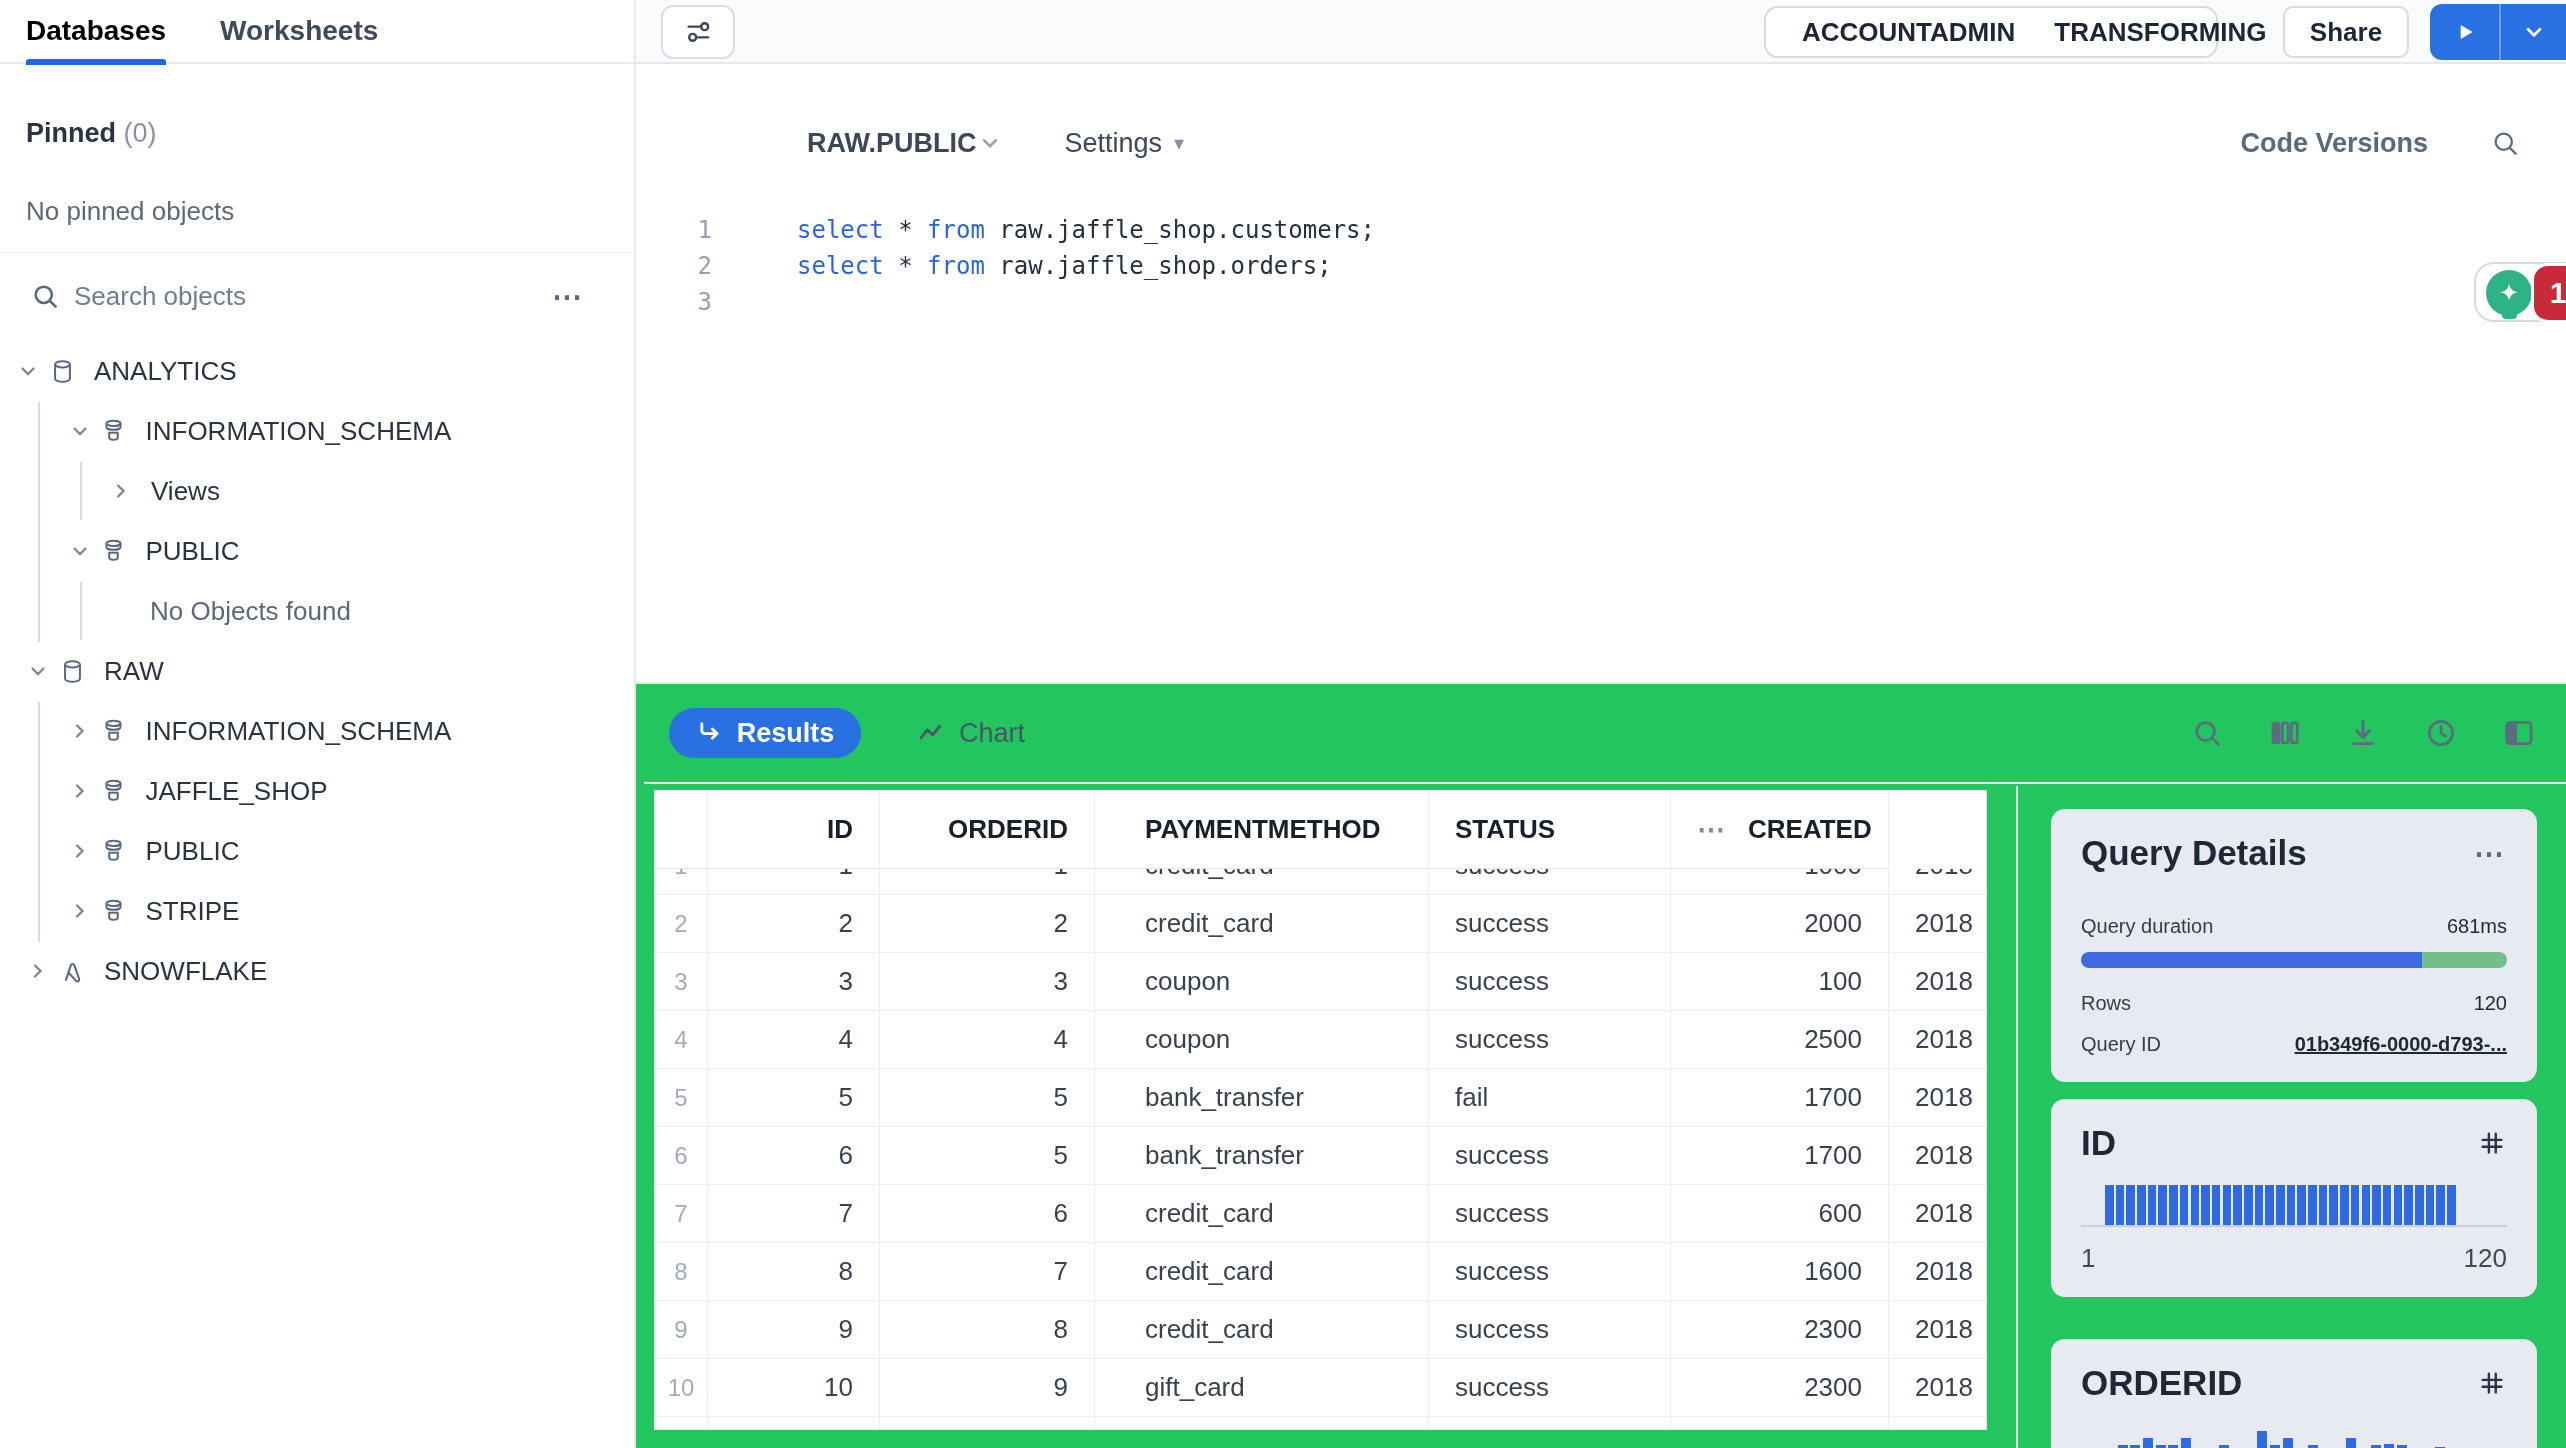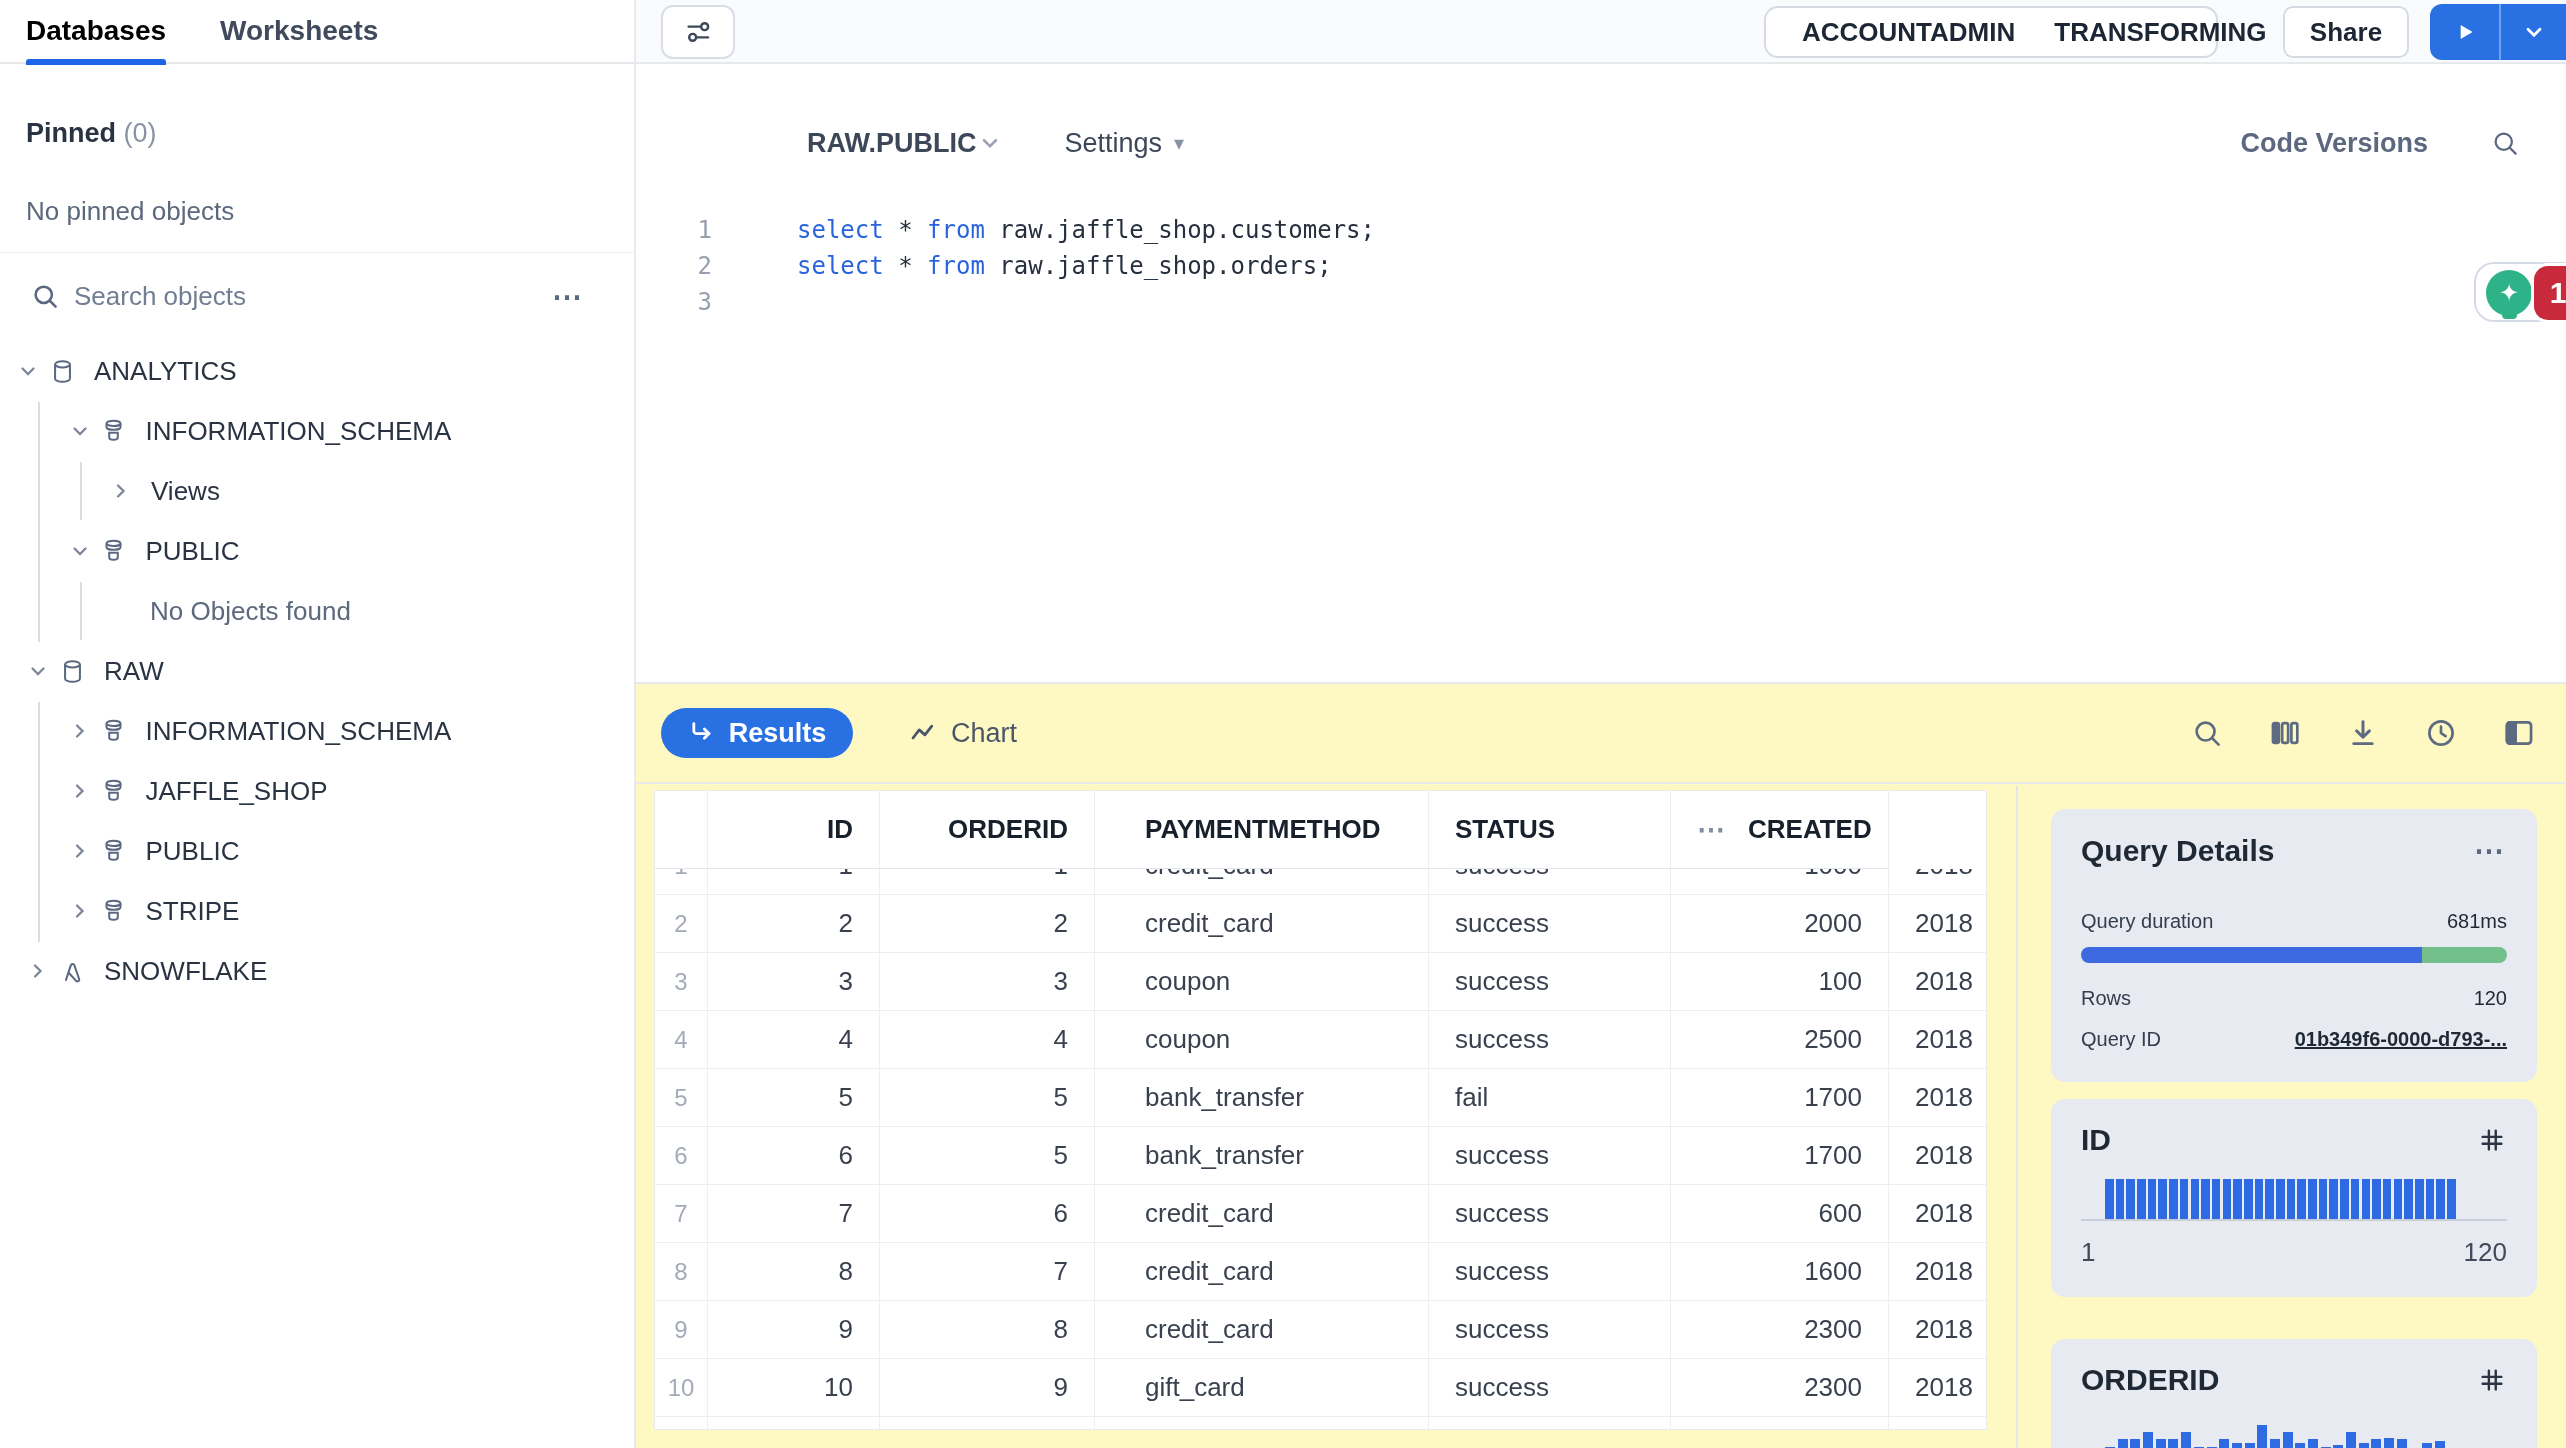--- a/index.html
+++ b/index.html
@@ -80,22 +80,22 @@
     border:2px solid #d5dbe6; border-right:none; border-radius:20px 0 0 20px; cursor:pointer; }
   .bulb { position:absolute; left:10px; top:6px; width:46px; height:46px; border-radius:50%;
     background:#2eb388; display:flex; align-items:center; justify-content:center; }
   .bulb-star { color:#fff; font-size:24px; }
   .bulb-base { position:absolute; left:26px; top:48px; width:15px; height:7px; background:#2eb388; border-radius:0 0 4px 4px; }
   .copilot-badge { position:absolute; left:58px; top:2px; width:48px; height:54px; background:#c8293b;
     border-radius:14px; color:#fff; font-size:30px; font-weight:700; display:flex; align-items:center;
     justify-content:center; box-shadow:0 0 0 3px #fff; }
 
   
-  .results { position:absolute; top:682px; left:0; right:0; bottom:0; background:#fef9c3;
-    border-top:2px solid #e7e9ed; }
+  .results { position:absolute; top:682px; left:0; right:0; bottom:0; background:#22c55e;
+    border-top:2px solid #e7e9ed;padding-left:8px; }
   .results-header { position:relative; height:100px; border-bottom:2px solid #e7e9ed;
     display:flex; align-items:center; }
   .results-pill { margin-left:25px; width:192px; height:50px; border-radius:25px; background:#2970e3;
     color:#fff; display:flex; align-items:center; justify-content:center; gap:13px;
     font-size:27px; font-weight:700; cursor:pointer; }
   .chart-tab { margin-left:55px; display:flex; align-items:center; gap:13px; cursor:pointer; }
   .chart-tab-label { font-size:27px; font-weight:500; color:#4a5568; }
   .rh-icons { margin-left:auto; margin-right:30px; display:flex; align-items:center; gap:44px; }
   .rh-icons > span { cursor:pointer; display:flex; }
 
@@ -116,21 +116,21 @@
   .pm-left { padding-left:50px; }
   .col-menu { color:#7f8ba0; font-size:28px; letter-spacing:3px; margin-right:20px; cursor:pointer; font-weight:700; }
   .divider-v { position:absolute; left:1380px; top:0; bottom:0; width:2px; background:#e2e5ea; cursor:col-resize; }
 
   
   .card { position:absolute; left:1415px; width:486px; background:#e7eaf0; border-radius:14px; padding:0 30px; }
   .card-qd { top:23px; height:273px; }
   .card-id { top:313px; height:198px; }
   .card-orderid { top:553px; height:240px; }
   .card-title-row { display:flex; align-items:center; justify-content:space-between; margin-top:24px; }
-  .card-title { font-size:30px; font-weight:600; color:#1f2835; }
+  .card-title { font-size:35px; font-weight:600; color:#1f2835; }
   .card-dots { color:#5d6a80; font-size:30px; letter-spacing:3px; font-weight:700; cursor:pointer; }
   .qd-row { display:flex; justify-content:space-between; font-size:20px; color:#333d4d; }
   .qd-val { color:#1f2835; }
   .qd-duration { margin-top:42px; }
   .qd-bar { margin-top:14px; height:16px; border-radius:8px; overflow:hidden; display:flex; }
   .qd-rows { margin-top:24px; }
   .qd-qid { margin-top:18px; }
   .qd-link { color:#1f2835; font-weight:600; text-decoration:underline; cursor:pointer; }
   .hist { display:flex; align-items:flex-end; }
   .hist-id { margin-top:22px; height:40px; margin-left:24px; }

